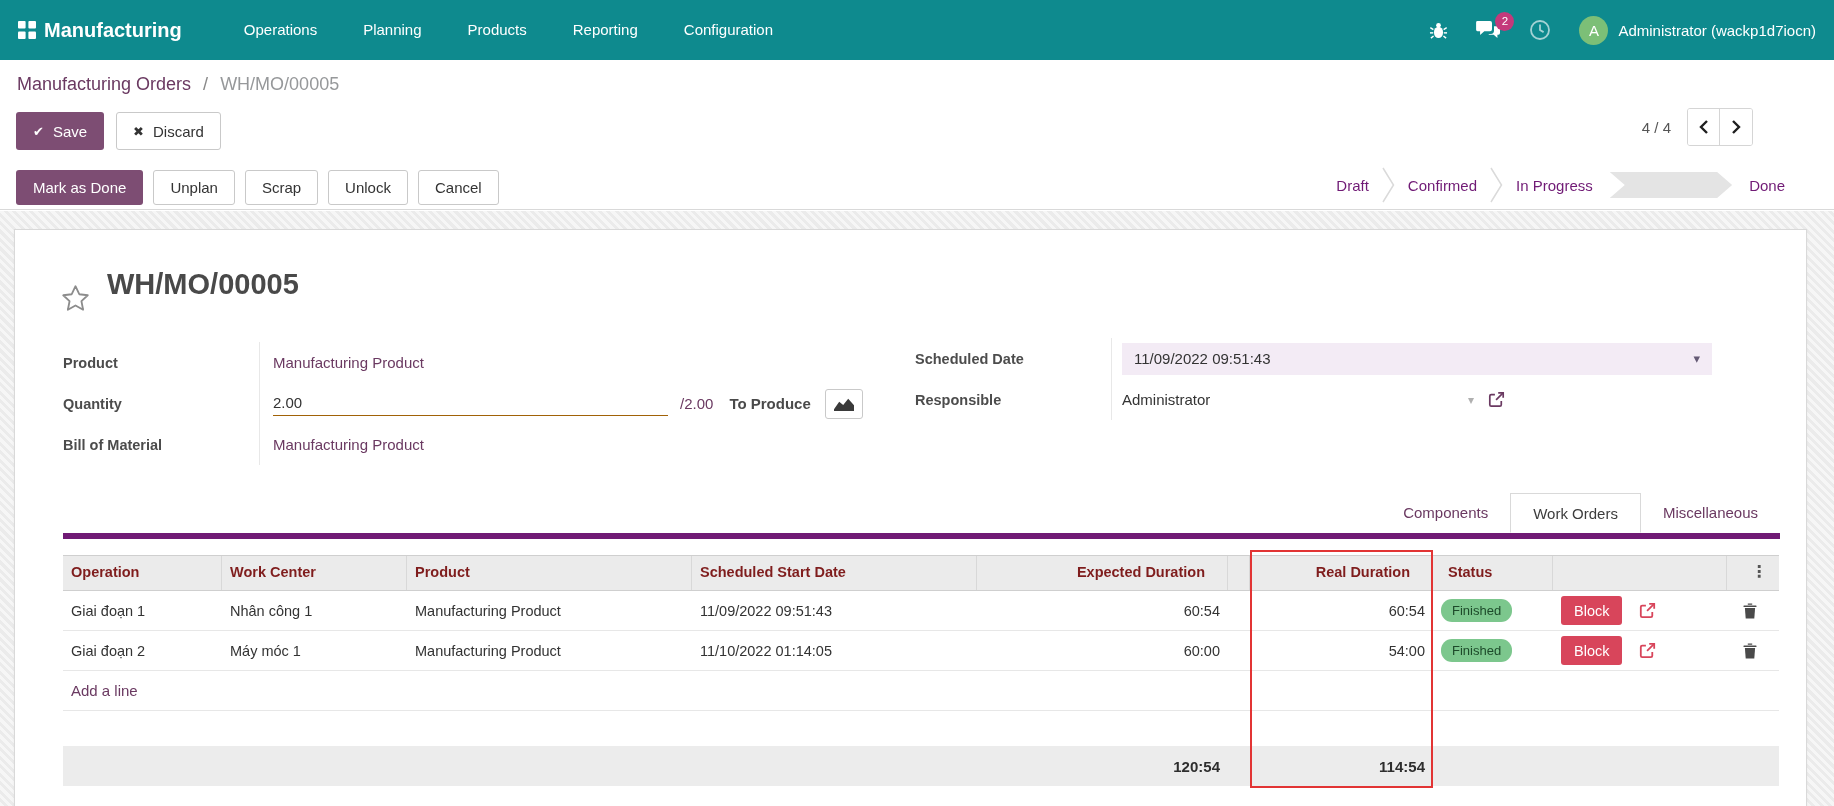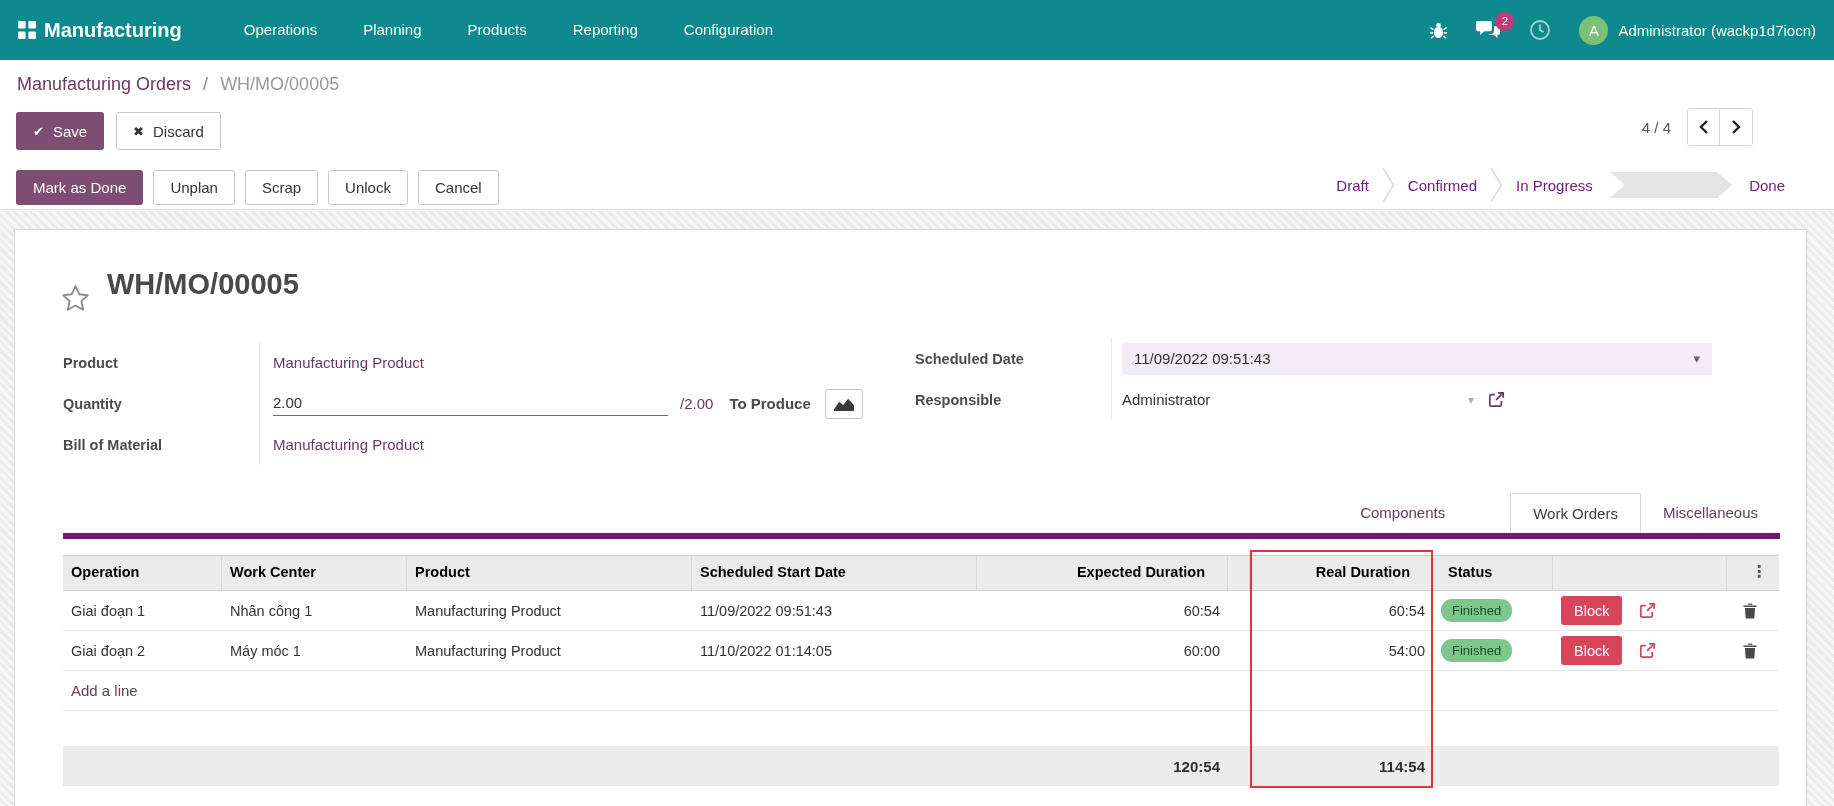--- a/index.html
+++ b/index.html
@@ -77,26 +77,26 @@
     padding:0 12px; font-size:15px; color:#333; cursor:pointer; }
   .date-caret { margin-left:auto; color:#655a75; font-size:13px; }
   .resp-row { display:flex; align-items:center; }
   .resp-main { width:352px; display:flex; align-items:center; }
   .resp-caret { margin-left:auto; color:#b0b0b0; font-size:12px; }
   .resp-ext { margin-left:14px; display:flex; align-items:center; cursor:pointer; }
 
   
   .tabs { position:absolute; left:48px; top:263px; right:26px; display:flex; border-bottom:6px solid #701a75;justify-content:flex-end; }
   .tab { height:40px; line-height:40px; padding:0 22px; font-size:15px; color:#6a3961; cursor:pointer; }
-  .tab-active { background:#fff; border:1px solid #d9d9d9; border-bottom:1px solid #fff; margin-bottom:-1px; color:#3d3d3d;margin-left:43px; }
+  .tab-active { background:#fff; border:1px solid #d9d9d9; border-bottom:1px solid #fff; margin-bottom:-1px; color:#3d3d3d; }
 
   
   .wo-table { position:absolute; left:48px; top:325px; width:1716px; }
   .thead { display:flex; background:#ebebeb; border-top:1px solid #cfcfcf; border-bottom:1px solid #cfcfcf; height:36px; }
-  .th { font-weight:700; color:#000000; font-size:14.5px; line-height:33px; border-right:1px solid #d8d8d8;
+  .th { font-weight:700; color:#7f1d1d; font-size:14.5px; line-height:33px; border-right:1px solid #d8d8d8;
     padding-left:8px; white-space:nowrap; overflow:hidden; cursor:pointer; }
   .th:last-child { border-right:none; }
   .tr { display:flex; height:40px; border-bottom:1px solid #e7e7e7; align-items:center; font-size:14.5px; color:#333; }
   .td { padding-left:8px; white-space:nowrap; overflow:hidden; }
   .c-op{width:159px}.c-wc{width:185px}.c-prod{width:285px}.c-sched{width:285px}
   .c-exp{width:251px}.c-gap{width:22px}.c-real{width:183px}.c-status{width:120px}
   .c-act{width:174px}.c-last{width:52px}
   .num { text-align:right; padding-left:0; padding-right:8px; }
   .th.c-exp { text-align:right; padding-right:22px; }
   .th.c-real { text-align:right; padding-right:22px; }

